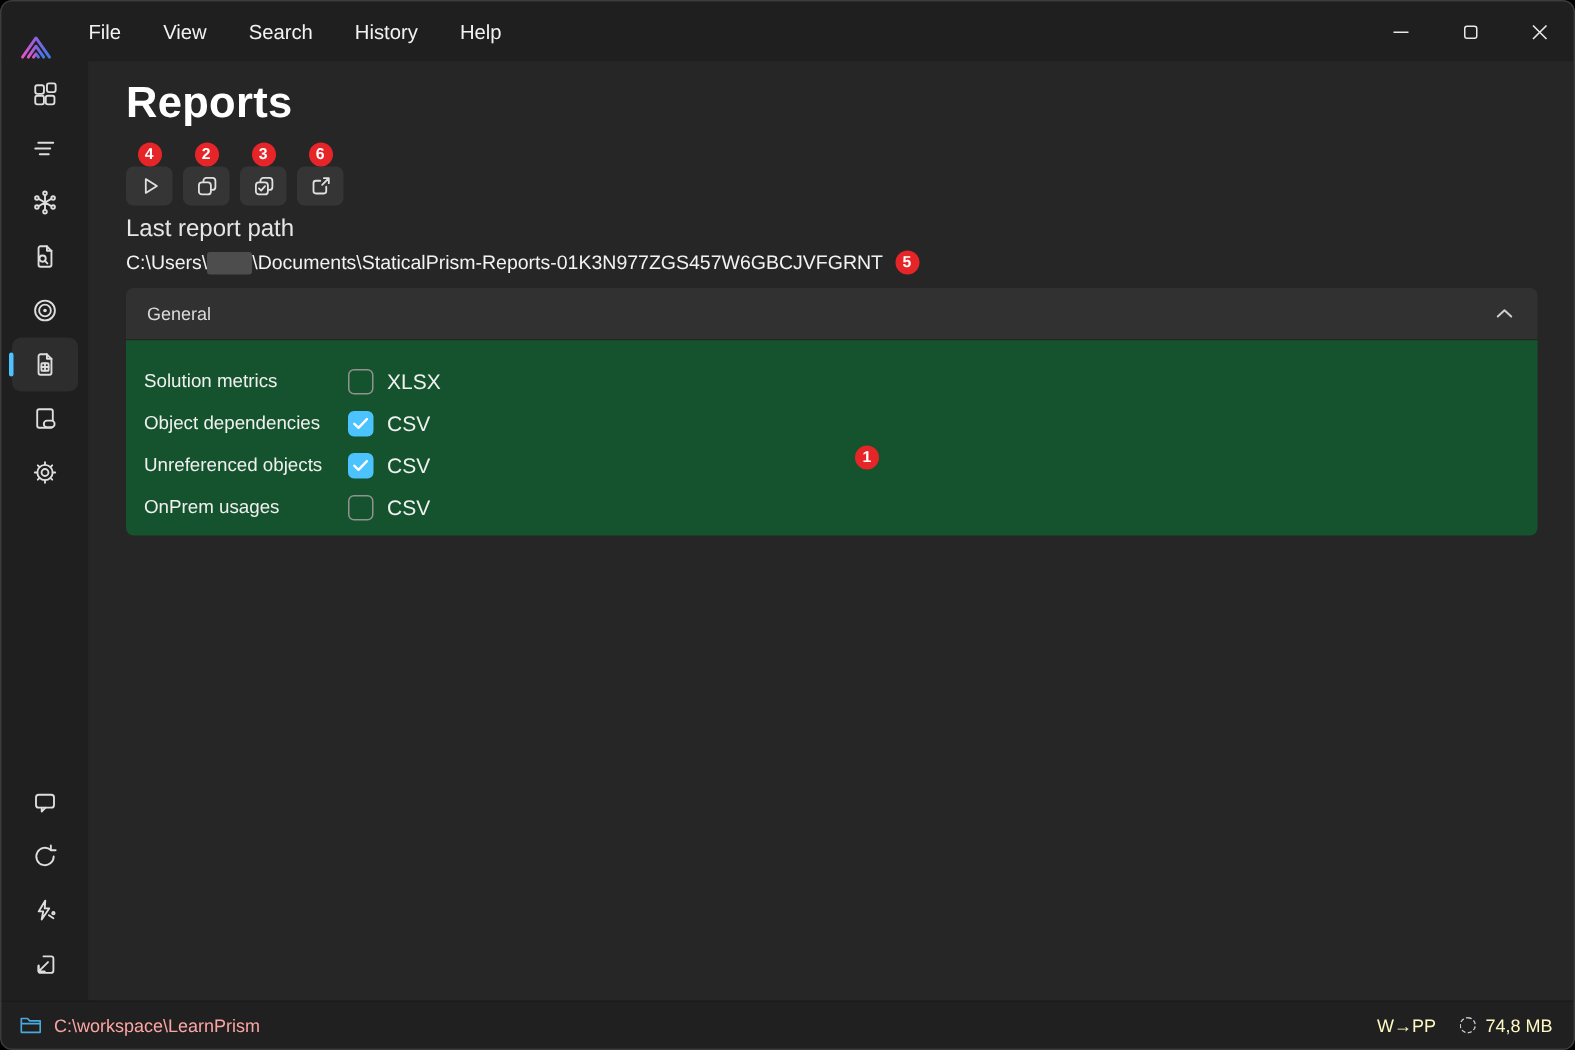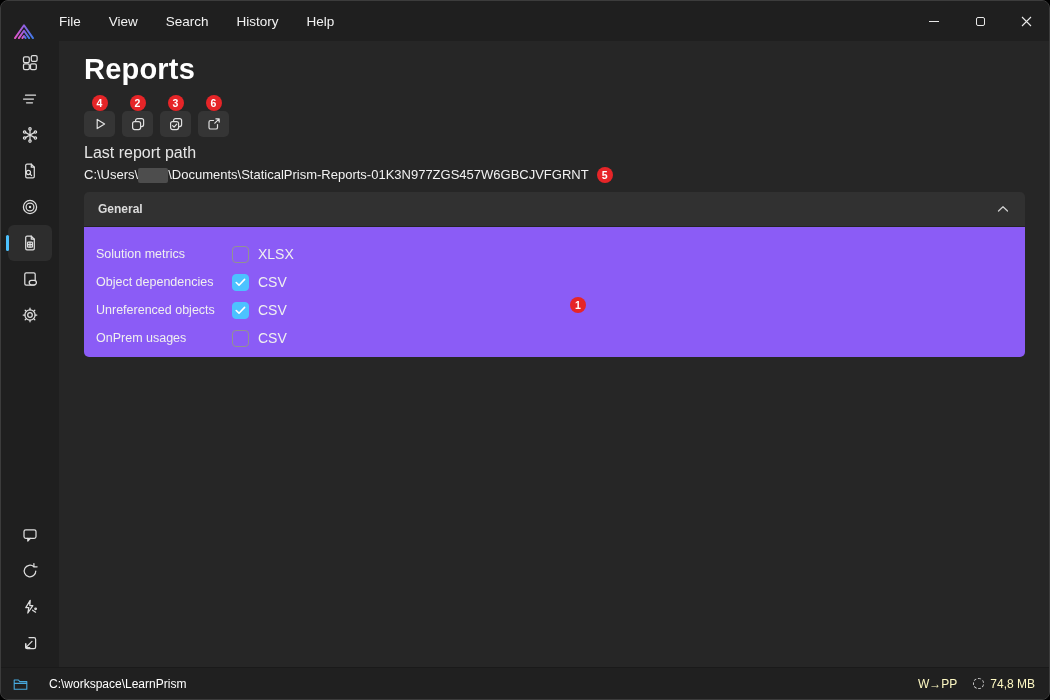--- a/index.html
+++ b/index.html
@@ -44,39 +44,39 @@
          line-height:1;padding:0 2px;}
   .tool-badge{position:absolute;top:-16px;left:50%;transform:translateX(-50%);}
   .path-label{margin-top:7px;font-size:16px;color:#e6e6e6;}
   .path-line{margin-top:5px;display:flex;align-items:center;gap:8px;font-size:13px;color:#f2f2f2;}
   .redacted{display:inline-block;width:30px;height:15px;background:#4d4d4d;border-radius:2px;
             vertical-align:middle;}
 
   
   .expander{margin-top:9px;}
   .exp-header{height:34px;background:#313131;border-radius:5px 5px 0 0;display:flex;
-              align-items:center;padding:0 16px 0 14px;font-size:12px;color:#dcdcdc;font-weight:bold;}
+              align-items:center;padding:0 16px 0 14px;font-size:12px;color:#dcdcdc;}
   .exp-chevron{margin-left:auto;display:flex;}
-  .exp-body{background:#8b5cf6;border-top:1px solid #242424;border-radius:0 0 5px 5px;
+  .exp-body{background:#14532d;border-top:1px solid #242424;border-radius:0 0 5px 5px;
             padding:13px 0 5px;}
   .opt-row{display:flex;align-items:center;height:28px;padding:0 20px 0 12px;}
   .opt-label{width:136px;font-size:12.5px;color:#f0f0f0;}
   .checkbox{width:17px;height:17px;border:1px solid #929292;border-radius:4px;background:transparent;
             display:flex;align-items:center;justify-content:center;margin-right:9px;flex:0 0 auto;}
   .checkbox .check{display:none;}
   .checkbox.checked{background:#4cc2ff;border-color:#4cc2ff;}
   .checkbox.checked .check{display:block;}
   .opt-format{font-size:14px;color:#f0f0f0;}
   .content-badge{position:absolute;left:511px;top:256px;}
 
   
   .statusbar{position:absolute;left:0;right:0;bottom:0;height:32px;background:#202020;
              border-top:1px solid #1a1a1a;display:flex;align-items:center;padding:0 14px 0 12px;
              font-size:12px;}
-  .ws-link{display:flex;align-items:flex-end;gap:21px;color:#ffffff;}
+  .ws-link{display:flex;align-items:flex-start;gap:8px;color:#fca5a5;}
   .sb-right{margin-left:auto;display:flex;align-items:center;gap:16px;color:#fef9c3;}
   .mem{display:flex;align-items:center;gap:6px;}
   .mem-icon{width:11px;height:11px;border:1px dashed #c8c8c8;border-radius:50%;}
 </style>
 </head>
 <body>
 
 <div class="window">
 
   <div class="titlebar">

